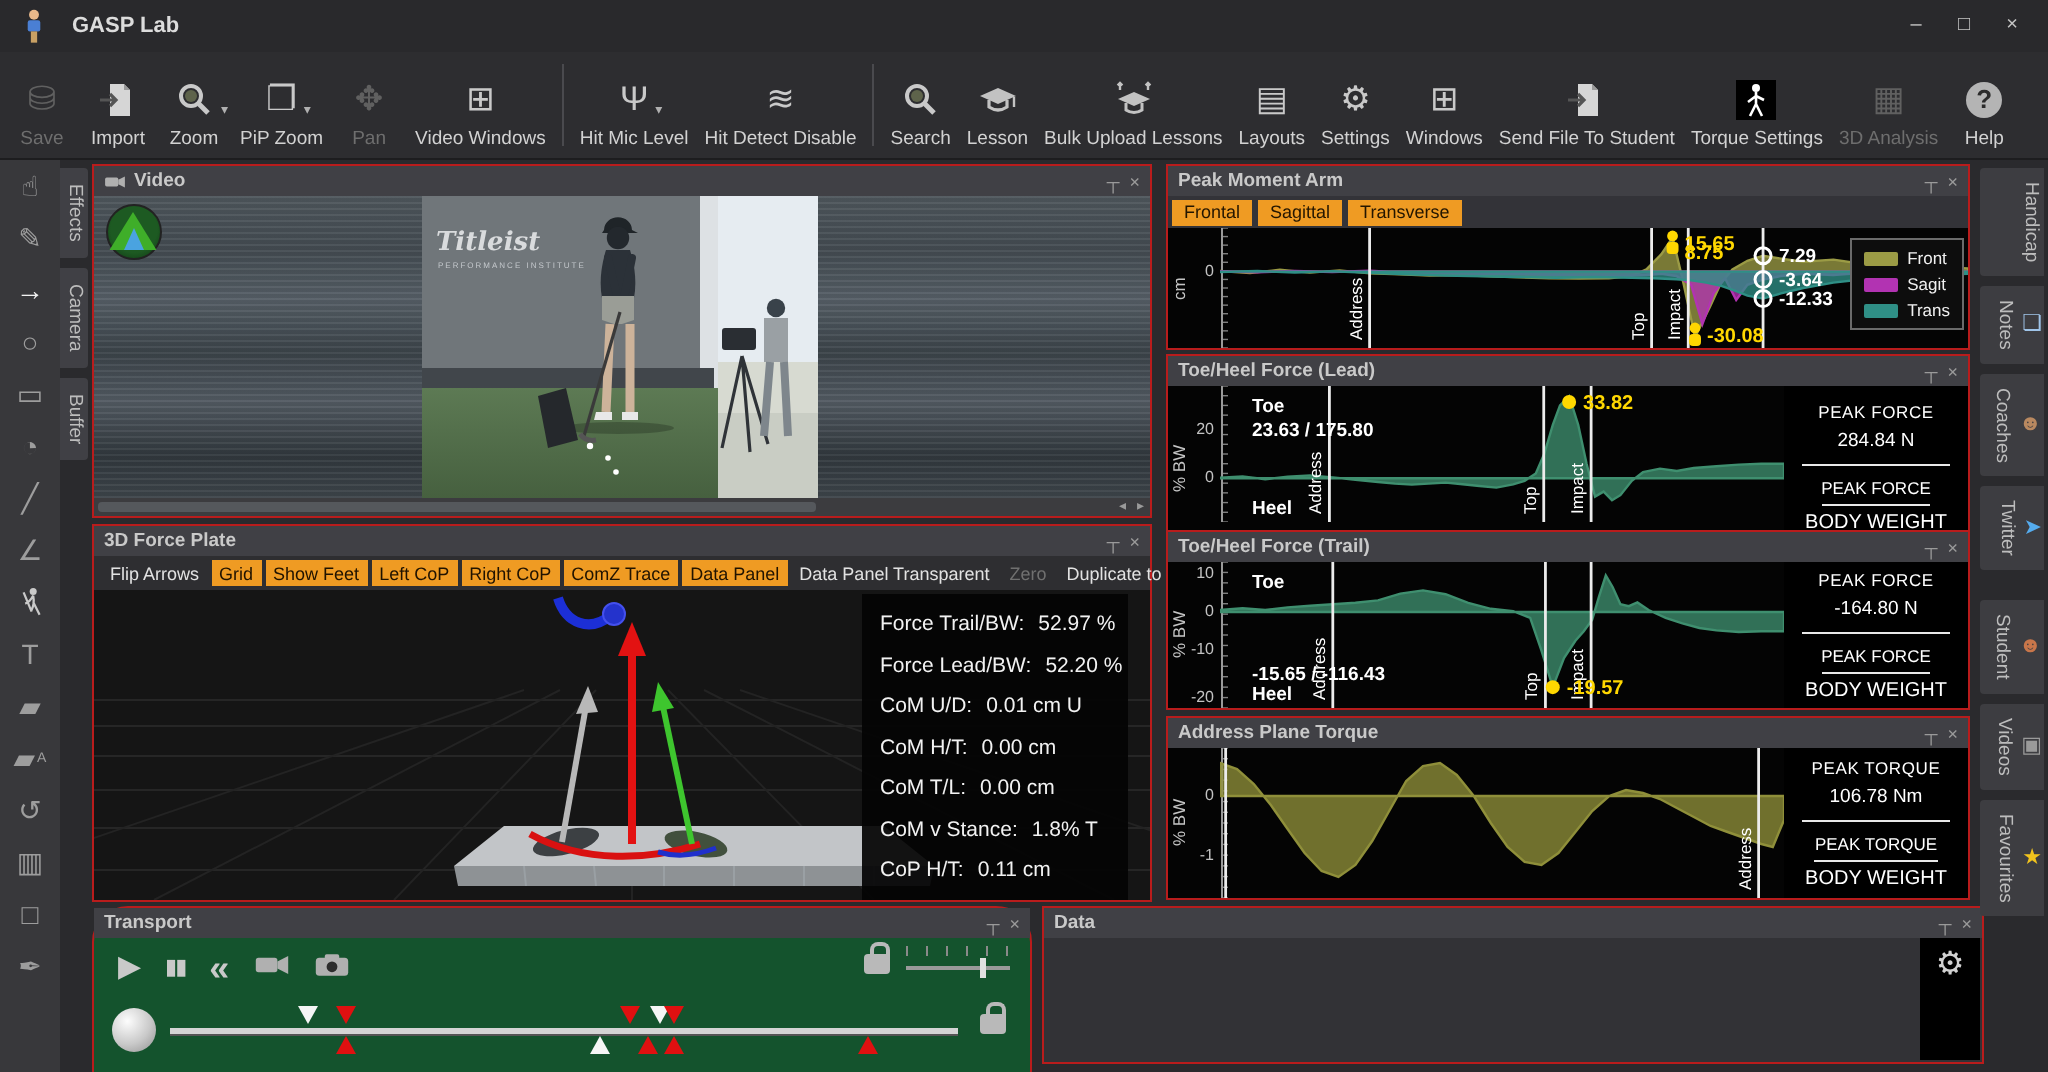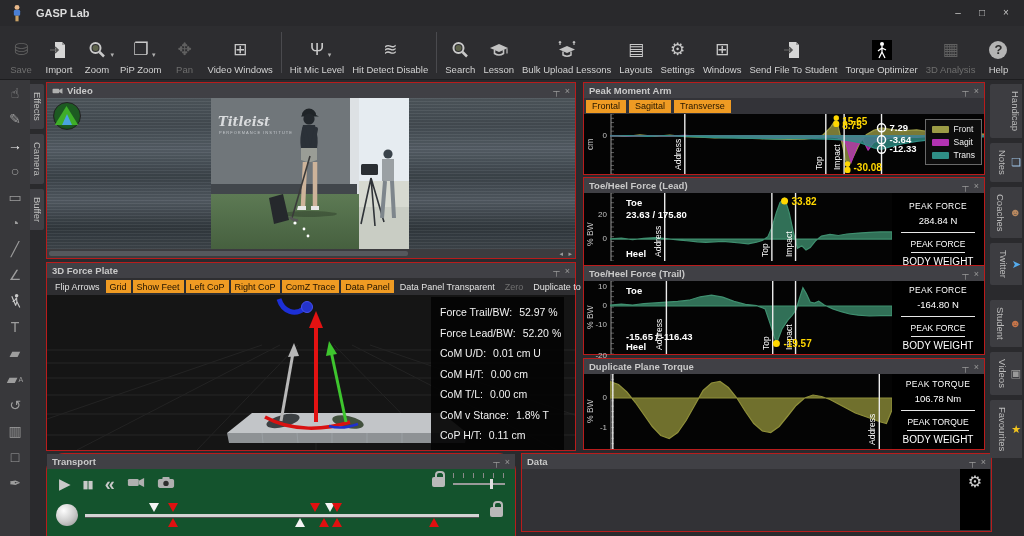--- a/index.html
+++ b/index.html
@@ -289,21 +289,21 @@
         <div class="lbl">Send File To Student</div>
       </div>
       <div class="tb-item">
         <span class="tb-icon">
           <svg viewBox="0 0 20 20">
             <rect width="20" height="20" fill="#000"></rect>
             <circle cx="10" cy="4" r="2" fill="#fff"></circle>
             <path d="M10,6 v6 M10,8 l-4,3 M10,8 l4,2 M10,12 l-3,6 M10,12 l3,6" stroke="#fff" stroke-width="1.3" fill="none"></path>
           </svg>
         </span>
-        <div class="lbl">Torque Optimizer</div>
+        <div class="lbl">Torque Settings</div>
       </div>
       <div class="tb-item disabled">
         <span class="tb-icon">
           <span class="g">▦</span>
         </span>
         <div class="lbl">3D Analysis</div>
       </div>
       <div class="tb-item">
         <span class="tb-icon">
           <span class="g round">?</span>
@@ -602,21 +602,21 @@
       <span class="ptitle">Toe/Heel Force (Trail)</span>
       <span class="hicon">┬</span>
       <span class="hicon">×</span>
     </div>
     <div class="chart-body">
       <div class="yaxis">
           <div class="ylabel">% BW</div>
           <div class="ytick" style="top: 0.763158px;">10</div>
           <div class="ytick" style="top: 19.9737px;">0</div>
           <div class="ytick" style="top: 39.1842px;">-10</div>
-          <div class="ytick" style="top: 70px;">-20</div>
+          <div class="ytick" style="top: 63px;">-20</div>
         </div>
       <div class="plot"><svg width="282" height="73">
             <line x1="1" x2="4" y1="0" y2="0" stroke="#808080" stroke-width="0.7"></line>
             <line x1="1" x2="4" y1="5.214285714285714" y2="5.214285714285714" stroke="#808080" stroke-width="0.7"></line>
             <line x1="1" x2="4" y1="10.428571428571429" y2="10.428571428571429" stroke="#808080" stroke-width="0.7"></line>
             <line x1="1" x2="4" y1="15.642857142857142" y2="15.642857142857142" stroke="#808080" stroke-width="0.7"></line>
             <line x1="1" x2="4" y1="20.857142857142858" y2="20.857142857142858" stroke="#808080" stroke-width="0.7"></line>
             <line x1="1" x2="4" y1="26.071428571428573" y2="26.071428571428573" stroke="#808080" stroke-width="0.7"></line>
             <line x1="1" x2="4" y1="31.285714285714285" y2="31.285714285714285" stroke="#808080" stroke-width="0.7"></line>
             <line x1="1" x2="4" y1="36.5" y2="36.5" stroke="#808080" stroke-width="0.7"></line>
@@ -648,21 +648,21 @@
           <div class="ib-frac">
             <div class="num">PEAK FORCE</div>
             <div class="den">BODY WEIGHT</div>
           </div>
         </div>
     </div>
   </div>
 
   <div class="panel" style="left:583px;top:358px;width:402px;height:92px;">
     <div class="panel-header">
-      <span class="ptitle">Duplicate Plane Torque</span>
+      <span class="ptitle">Address Plane Torque</span>
       <span class="hicon">┬</span>
       <span class="hicon">×</span>
     </div>
     <div class="chart-body">
       <div class="yaxis">
           <div class="ylabel">% BW</div>
           <div class="ytick" style="top: 19px;">0</div>
           <div class="ytick" style="top: 49px;">-1</div>
         </div>
       <div class="plot"><svg width="282" height="75">

